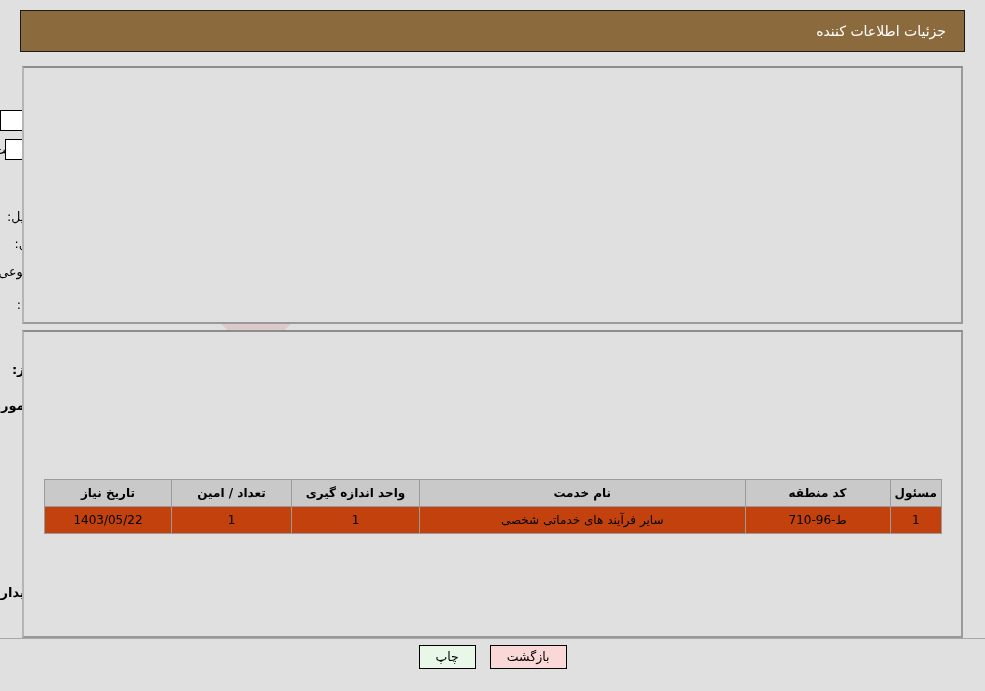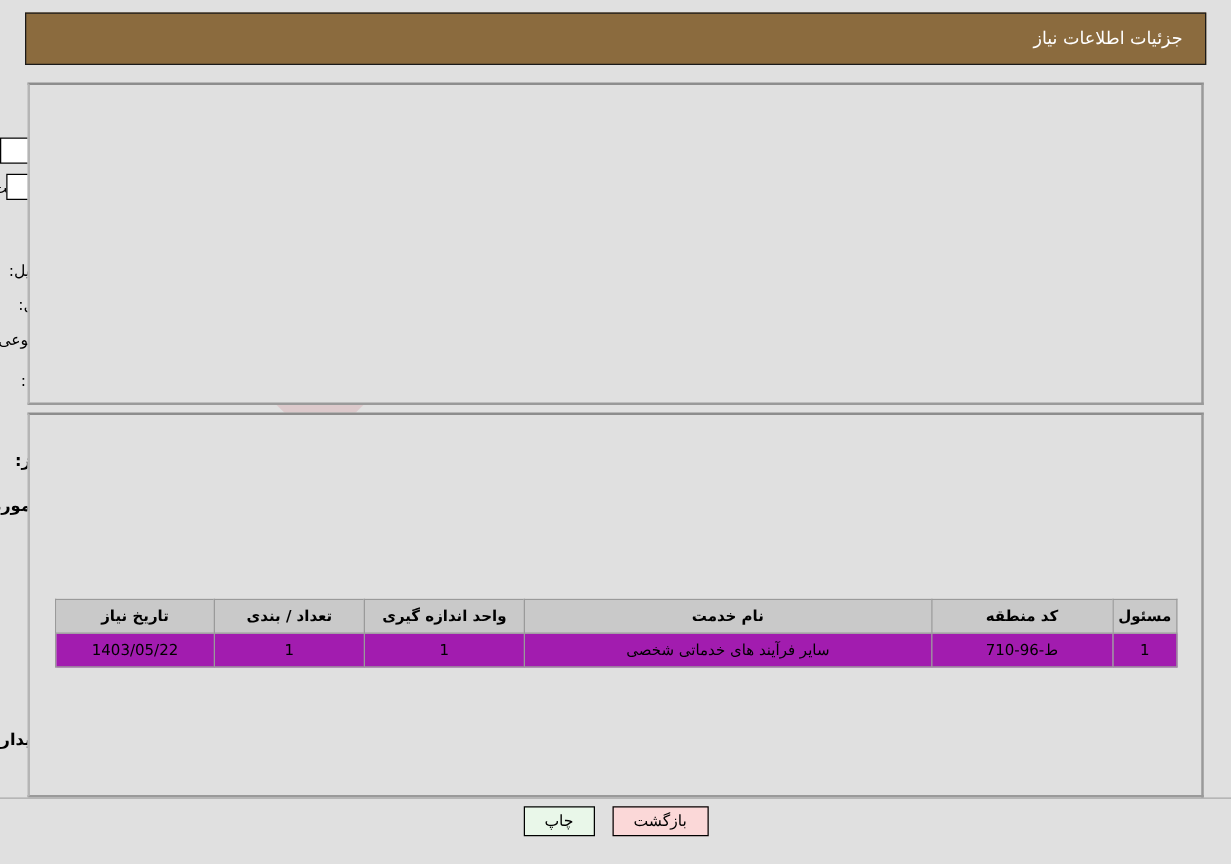--- a/index.html
+++ b/index.html
@@ -182,21 +182,21 @@
   table.items th {
     background: #c9c9c9;
     border: 1px solid #9a9a9a;
     font-weight: bold;
     padding: 6px 4px;
     color: #000;
     text-align: center;
     white-space: nowrap;
   }
   table.items td {
-    background: #a21caf;
+    background: #c2410c;
     border: 1px solid #9a9a9a;
     padding: 6px 4px;
     text-align: center;
     color: #000;
   }
 
   
   .btnbar {
     position: absolute;
     left: 0; top: 645px;
@@ -228,21 +228,21 @@
 <body>
 
 <div id="root">
 
   <div class="watermark">
     <div class="wm-shield"></div>
     <div class="wm-text">AriaTender.net</div>
   </div>
 
   <div class="page-header">
-    <span class="title">جزئیات اطلاعات نیاز</span>
+    <span class="title">جزئیات اطلاعات کننده</span>
   </div>
 
   <div class="panel" id="panel-top"></div>
 
   <div class="lbl" style="right:880px; top:84px;">شماره نیاز:</div>
   <div class="txt" style="right:605px; top:81px; width:270px;">1103097733000007</div>
 
   <div class="lbl" style="right:700px; top:84px; color:#b03030;">تاریخ و ساعت اعلان عمومی:</div>
   <div class="txt" style="right:719px; top:81px; width:180px;">1403/05/15 - 12:06</div>
 
@@ -304,21 +304,21 @@
   <div class="txt rt" style="right:170px; top:437px; width:695px; text-align:right;">سایر فعالیت‌های خدماتی</div>
 
   <div class="tbl-wrap">
     <table class="items">
       <thead>
         <tr>
           <th style="width:34px;">مسئول</th>
           <th style="width:145px;">کد منطقه</th>
           <th>نام خدمت</th>
           <th style="width:128px;">واحد اندازه گیری</th>
-          <th style="width:120px;">تعداد / بندی</th>
+          <th style="width:120px;">تعداد / امین</th>
           <th style="width:127px;">تاریخ نیاز</th>
         </tr>
       </thead>
       <tbody>
         <tr>
           <td>1</td>
           <td>ط-96-710</td>
           <td>سایر فرآیند های خدماتی شخصی</td>
           <td>1</td>
           <td>1</td>

